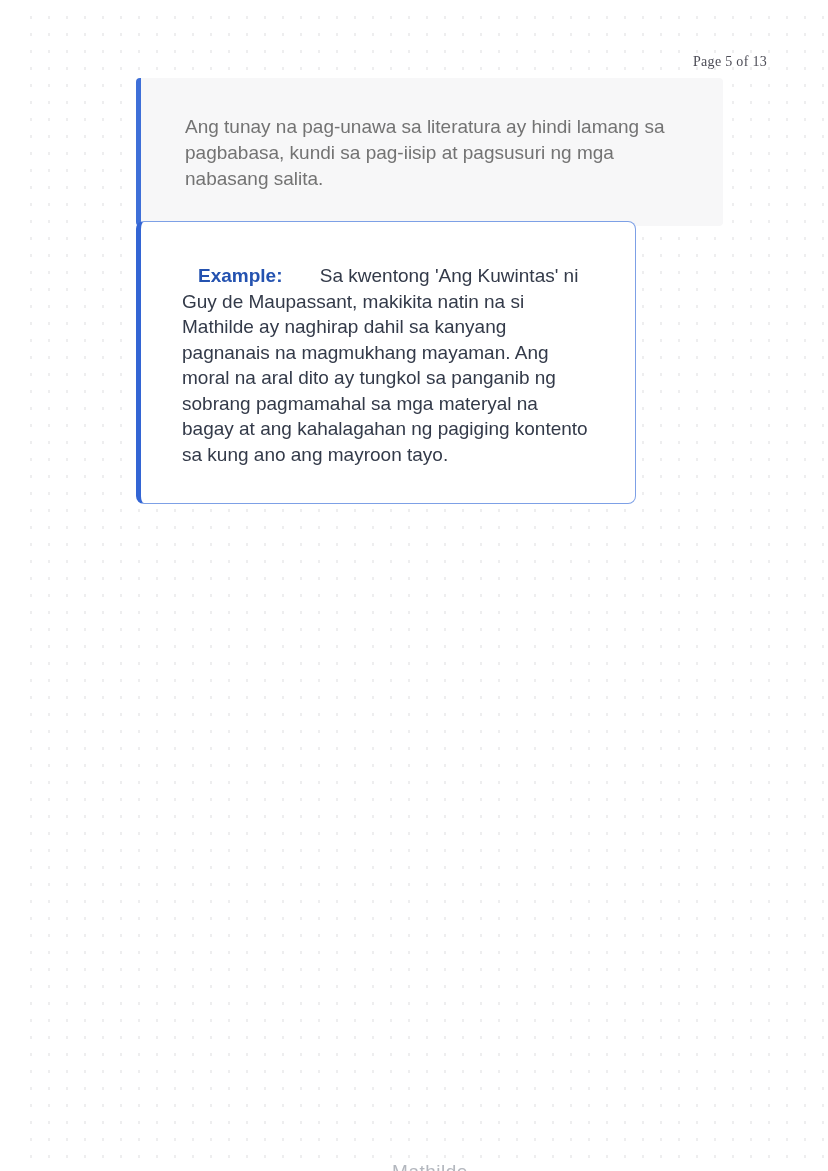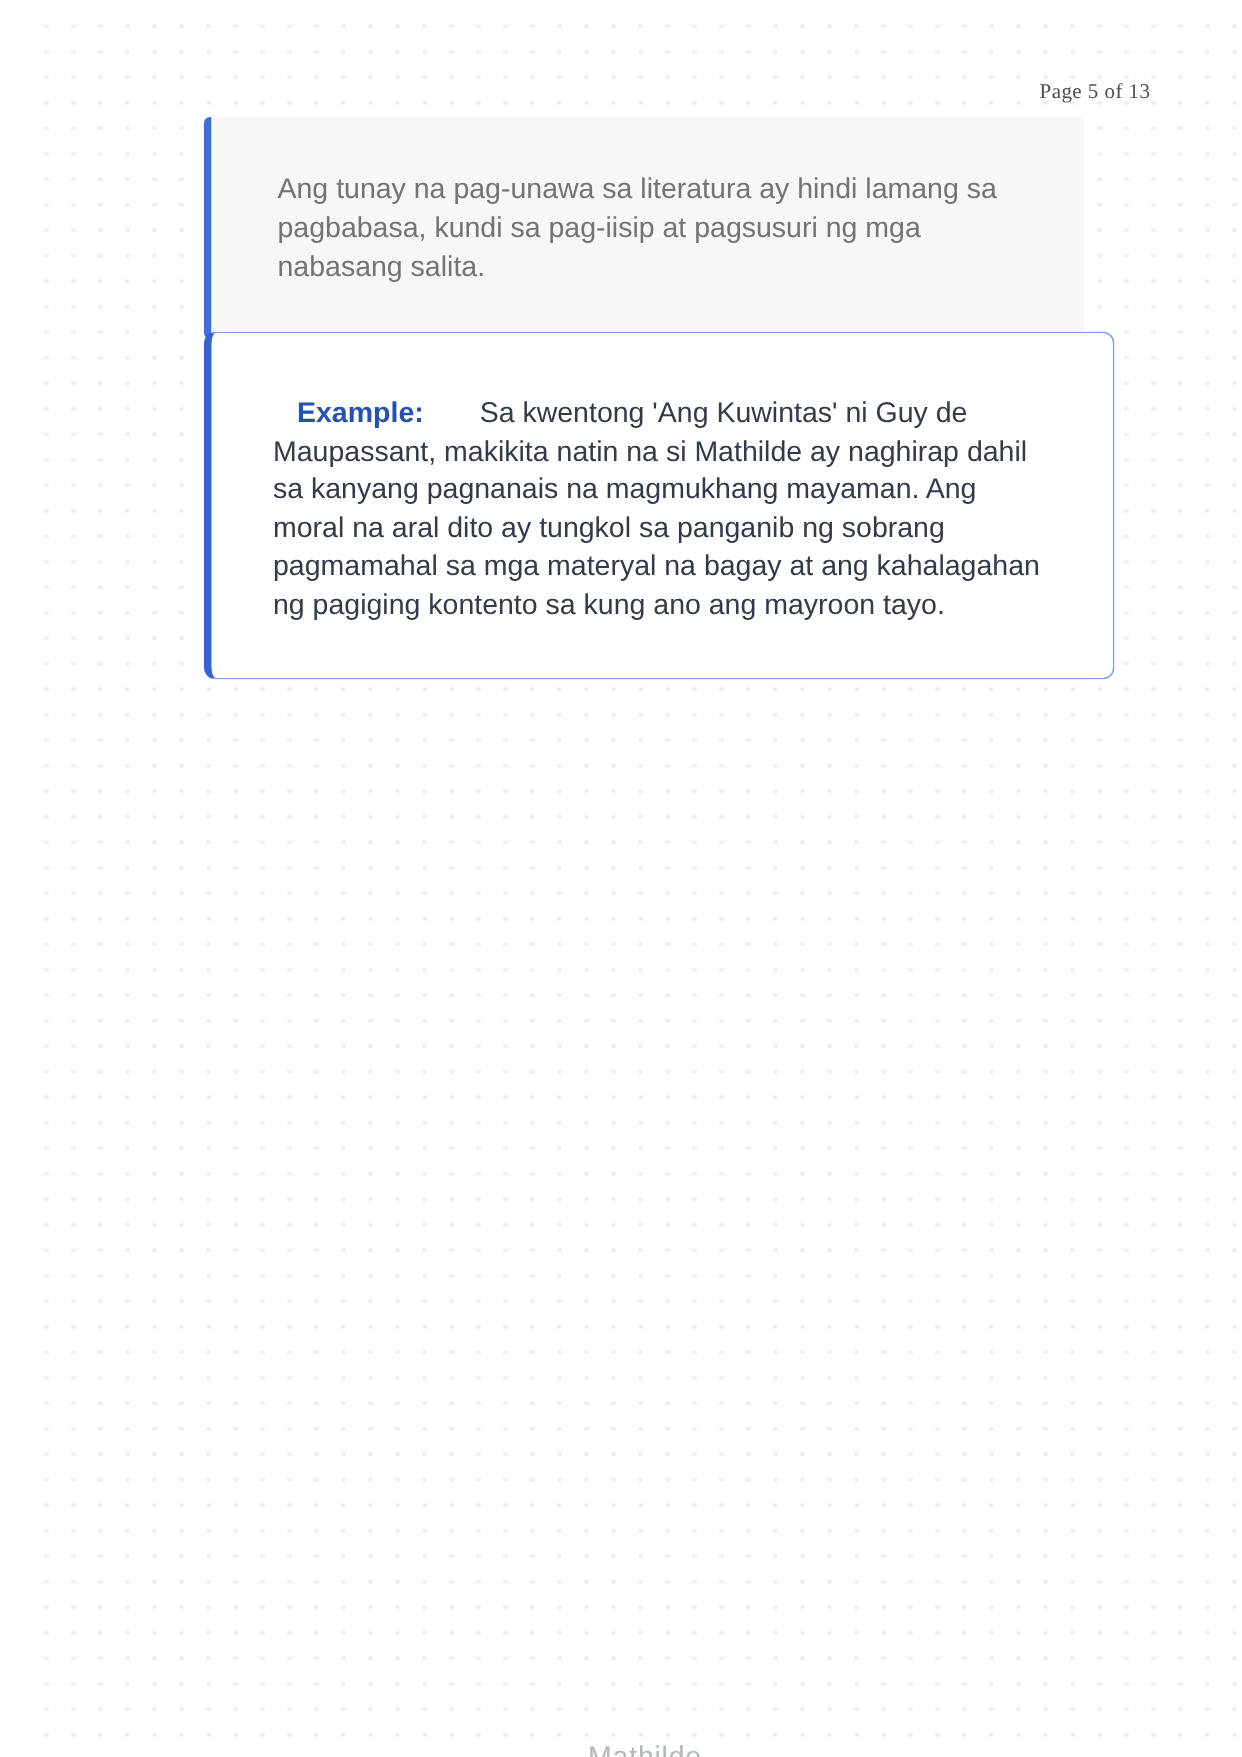--- a/index.html
+++ b/index.html
@@ -51,21 +51,21 @@
     display: block;
     font-size: 19px;
     line-height: 26px;
     color: #737373;
   }
 
   .example-callout {
     position: absolute;
     left: 120px;
     top: 205px;
-    width: 607px;
+    width: 500px;
     min-height: 199px;
     background-color: #ffffff;
     border: 1.5px solid #7da0e6;
     border-left: 5px solid #3365d4;
     border-radius: 8px;
     padding: 25px 26px 20px 25px;
   }
 
   .example-callout .example-text {
     font-size: 19px;

